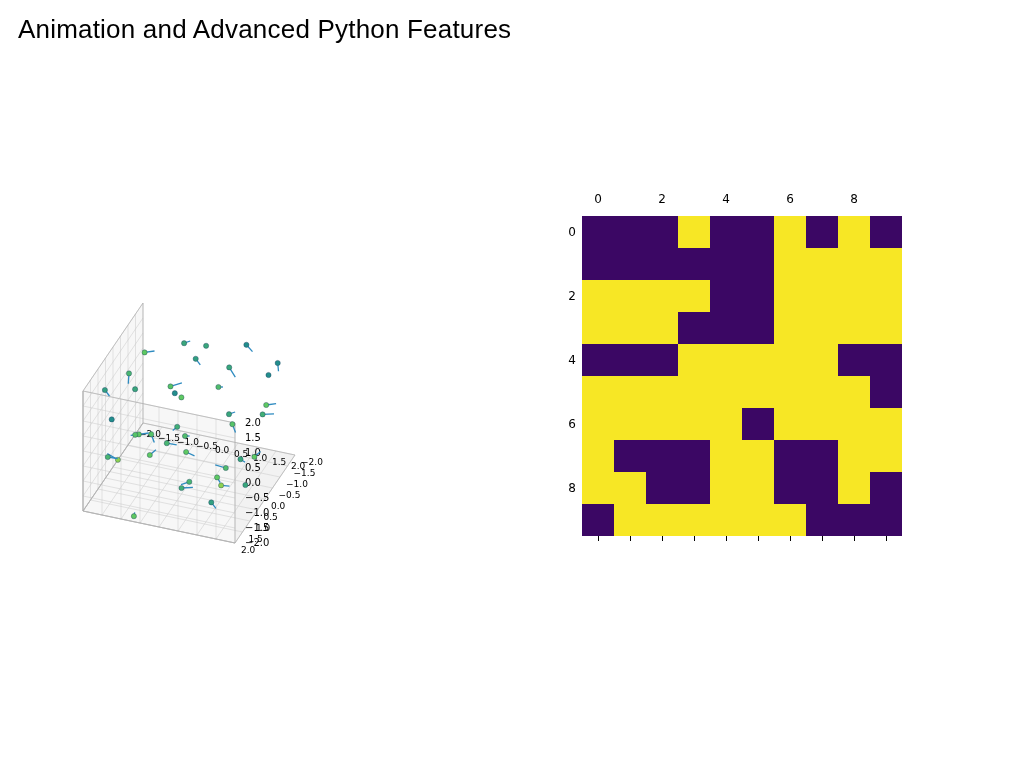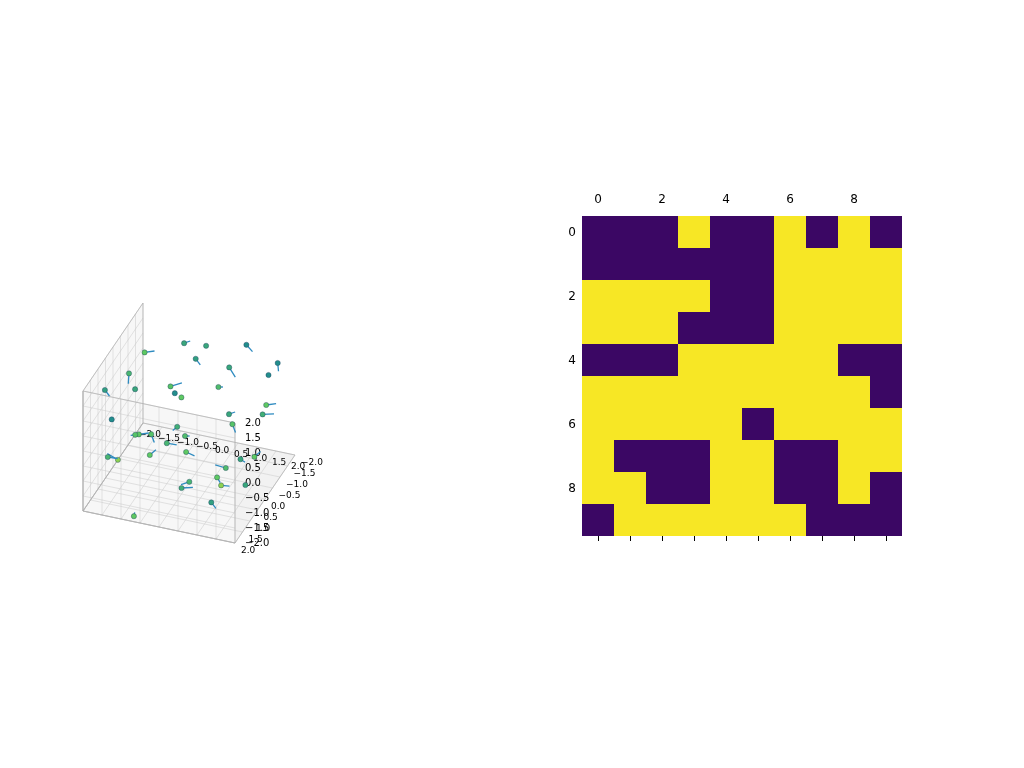--- a/index.html
+++ b/index.html
@@ -97,20 +97,21 @@
   .z-tick-label {
     font-size: 10px;
     fill: #000;
     font-family: "DejaVu Sans", Arial, sans-serif;
   }
 </style>
 </head>
 <body>
 <div class="slide">
 
+  <div class="title">Animation and Advanced Python Features</div>
 
   <div class="left-chart">
     <svg id="svg3d" viewBox="0 0 380 280">
         <polygon points="129,145 281,177 221,265 69,233" fill="#f2f2f2" stroke="none"></polygon>
         <polygon points="69,233 221,265 221,145 69,113" fill="#f7f7f7" stroke="none"></polygon>
         <polygon points="129,145 69,233 69,113 129,25" fill="#f7f7f7" stroke="none"></polygon>
         <line x1="129" y1="145" x2="69" y2="233" stroke="#c8c8c8" stroke-width="0.5"></line>
         <line x1="129" y1="145" x2="281" y2="177" stroke="#c8c8c8" stroke-width="0.5"></line>
         <line x1="69" y1="233" x2="69" y2="113" stroke="#c8c8c8" stroke-width="0.5"></line>
         <line x1="69" y1="233" x2="221" y2="265" stroke="#c8c8c8" stroke-width="0.5"></line>

